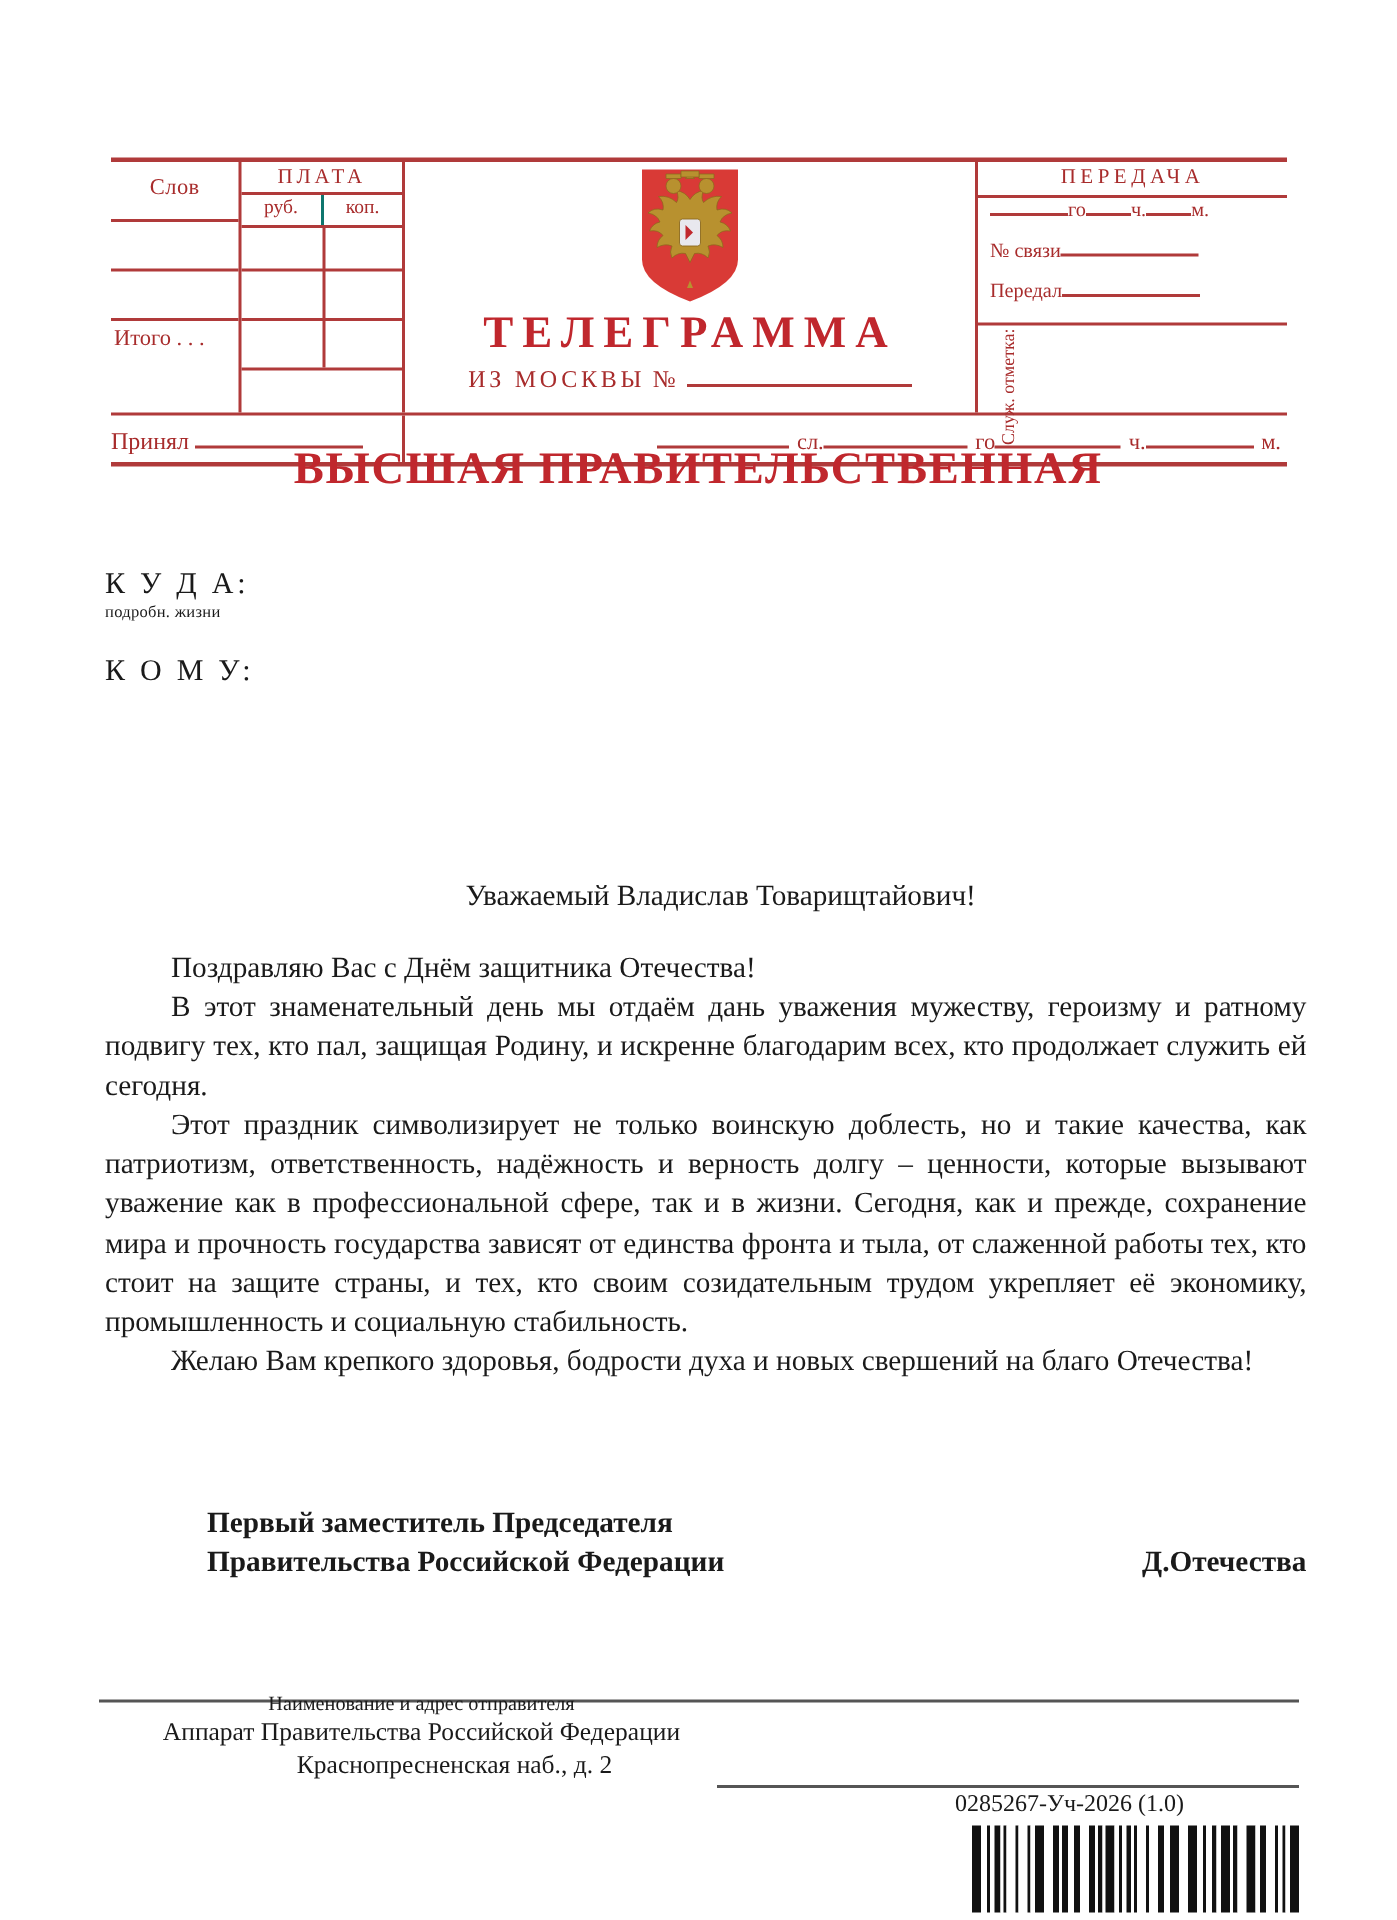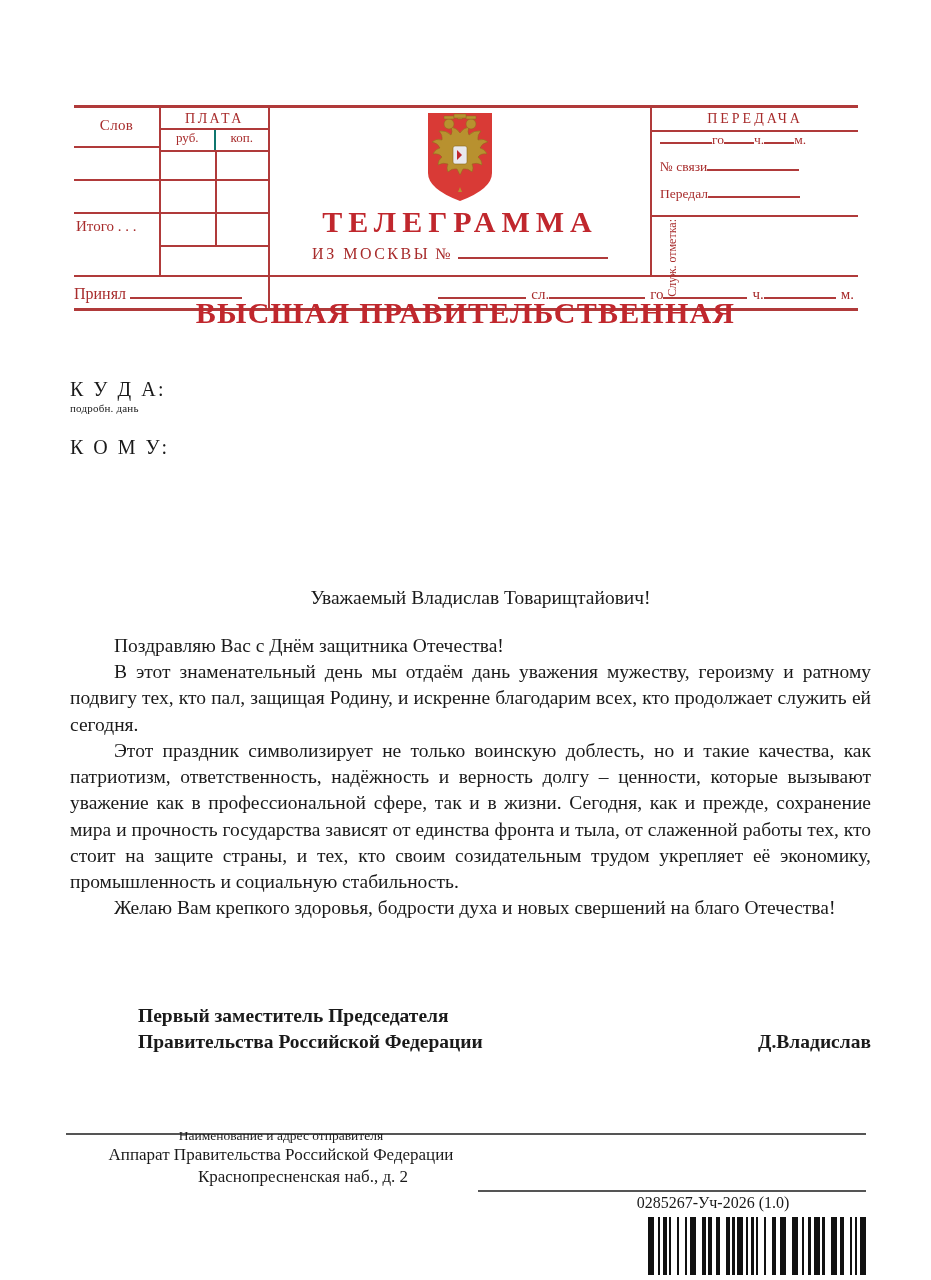--- a/index.html
+++ b/index.html
@@ -490,41 +490,41 @@
         <span>м.</span>
       </div>
     </div>
   </div>
 </div>
 
 <div class="main-heading">ВЫСШАЯ  ПРАВИТЕЛЬСТВЕННАЯ</div>
 
 <div class="addr">
   <div class="kuda">К У Д А:</div>
-  <div class="podrobn">подробн. дань</div>
+  <div class="podrobn">подробн. жизни</div>
   <div class="komu-row">
     <div class="komu-label">К О М У:</div>
   </div>
 </div>
 
 <div class="salutation">Уважаемый Владислав Товарищтайович!</div>
 
 <div class="letter">
   <p>Поздравляю Вас с Днём защитника Отечества!</p>
   <p>В этот знаменательный день мы отдаём дань уважения мужеству, героизму и ратному подвигу тех, кто пал, защищая Родину, и искренне благодарим всех, кто продолжает служить ей сегодня.</p>
   <p>Этот праздник символизирует не только воинскую доблесть, но и такие качества, как патриотизм, ответственность, надёжность и верность долгу – ценности, которые вызывают уважение как в профессиональной сфере, так и в жизни. Сегодня, как и прежде, сохранение мира и прочность государства зависят от единства фронта и тыла, от слаженной работы тех, кто стоит на защите страны, и тех, кто своим созидательным трудом укрепляет её экономику, промышленность и социальную стабильность.</p>
   <p>Желаю Вам крепкого здоровья, бодрости духа и новых свершений на благо Отечества!</p>
 </div>
 
 <div class="sign">
   <div class="title-lines">
     <div>Первый заместитель Председателя</div>
     <div>Правительства Российской Федерации</div>
   </div>
-  <div class="signer">Д.Владислав</div>
+  <div class="signer">Д.Отечества</div>
 </div>
 
 <div class="footer-rule"></div>
 <div class="sender">
   <div class="cap">Наименование и адрес отправителя</div>
   <div class="org">
     <div>Аппарат Правительства Российской Федерации</div>
     <div class="l2">Краснопресненская наб., д. 2</div>
   </div>
 </div>

